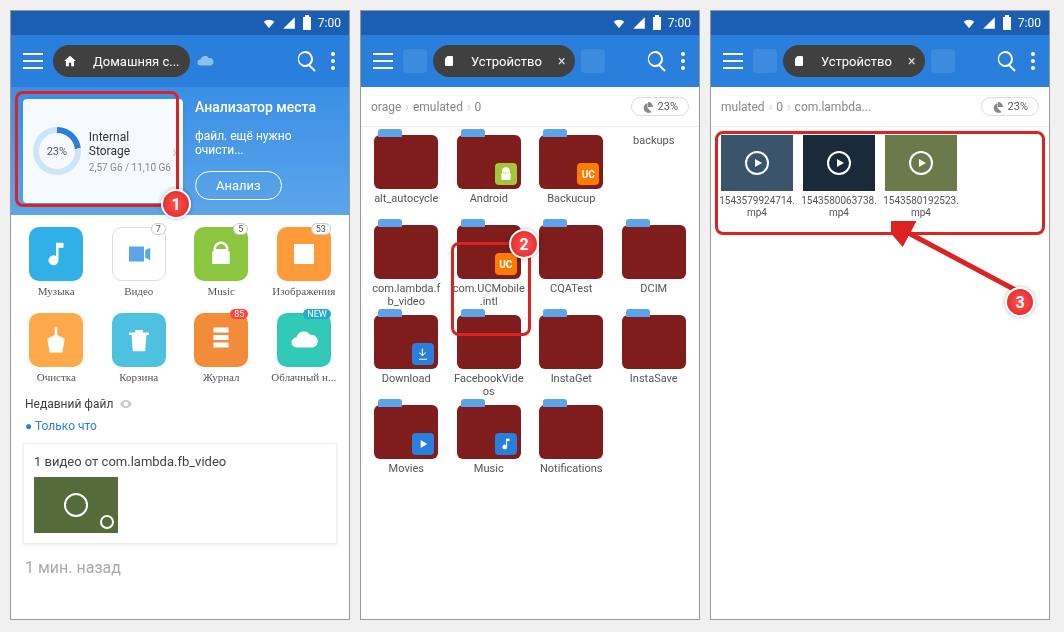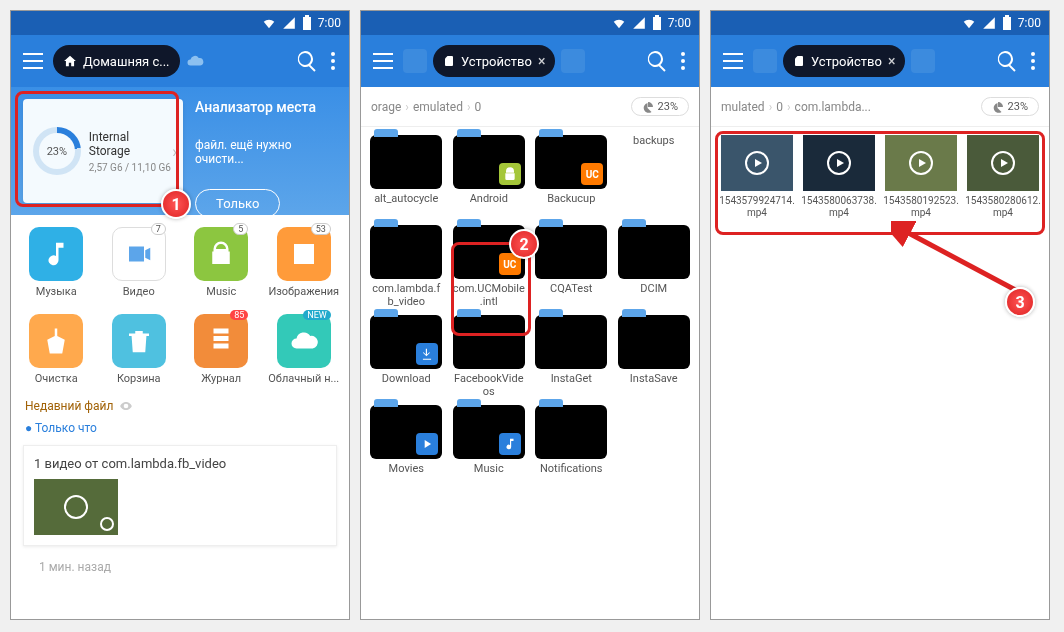--- a/index.html
+++ b/index.html
@@ -12,73 +12,73 @@
     height: 24px; background: #1a5fb4; color: #fff; font-size: 12px;
     display: flex; justify-content: flex-end; align-items: center; padding: 0 8px; gap: 6px;
   }
   .statusbar svg { fill: #fff; }
   .toolbar {
     height: 52px; background: #2a7fdc; display: flex; align-items: center; padding: 0 8px; gap: 6px;
   }
   .hamburger { width: 28px; height: 28px; display: flex; flex-direction: column; justify-content: center; gap: 5px; padding: 4px; cursor: pointer; }
   .hamburger span { height: 2px; background: #fff; }
   .tabchip {
-    background: #0f172a; border-radius: 16px; height: 32px; display: flex; align-items: center;
-    padding: 0 10px; color: #fff; font-size: 13px; gap: 6px; cursor: pointer;
+    background: #404040; border-radius: 16px; height: 32px; display: flex; align-items: center;
+    padding: 0 10px; color: #fff; font-size: 13px; gap: 16px; cursor: pointer;
   }
   .tabchip .close { opacity: .8; font-size: 14px; }
   .tabghost { width: 24px; height: 24px; background: #4a93e0; border-radius: 4px; opacity: .6; }
   .tbicon { width: 24px; height: 24px; fill: #fff; cursor: pointer; }
   .spacer { flex: 1; }
   .vdots { display: flex; flex-direction: column; gap: 3px; padding: 0 6px; cursor: pointer; }
   .vdots span { width: 4px; height: 4px; border-radius: 50%; background: #fff; }
 
   .hero { background: linear-gradient(#3a8fe6,#5ca5ea); height: 128px; display: flex; padding: 12px; gap: 12px; }
   .storagecard {
     width: 160px; background: #f4fafe; border-radius: 4px; padding: 10px; display: flex; align-items: center; gap: 8px;
     box-shadow: 0 2px 4px rgba(0,0,0,.1); cursor: pointer; position: relative;
   }
   .ring { width: 48px; height: 48px; border-radius: 50%; background: conic-gradient(#2a7fdc 0 82.8deg, #d0e4f5 82.8deg 360deg); display: flex; align-items: center; justify-content: center; }
   .ring-inner { width: 36px; height: 36px; border-radius: 50%; background: #f4fafe; display: flex; align-items: center; justify-content: center; font-size: 11px; color: #555; }
   .storagetxt { font-size: 12px; color: #333; }
   .storagetxt .sub { font-size: 10px; color: #888; margin-top: 4px; }
-  .herotxt { color: #fff; font-size: 12px; flex: 1; display: flex; flex-direction: column; gap: 23px; align-items: flex-start; }
+  .herotxt { color: #fff; font-size: 12px; flex: 1; display: flex; flex-direction: column; gap: 14px; align-items: flex-start; }
   .herotxt .title { font-size: 14px; font-weight: 500; }
   .analyze-btn {
     border: 1px solid #fff; background: transparent; color: #fff; border-radius: 16px;
     padding: 6px 20px; font-size: 13px; cursor: pointer;
   }
 
   .iconrow { display: flex; padding: 12px 4px 4px; justify-content: space-around; }
   .appicon { width: 78px; display: flex; flex-direction: column; align-items: center; gap: 4px; cursor: pointer; position: relative; }
   .appicon .box { width: 54px; height: 54px; border-radius: 10px; display: flex; align-items: center; justify-content: center; }
-  .appicon .lbl { font-size: 11px; color: #555; white-space: nowrap; }
+  .appicon .lbl { font-size: 11px; color: #555; white-space: nowrap; font-family: Liberation Serif, serif; }
   .badge {
     position: absolute; top: -4px; right: 12px; background: #fff; border: 1px solid #ccc;
     border-radius: 8px; font-size: 9px; padding: 0 4px; color: #555;
   }
   .badge.red { background: #f44; color: #fff; border: none; }
   .badge.new { background: #2ac; color: #fff; border: none; }
 
-  .recent-hdr { padding: 10px 14px 4px; font-size: 12px; color: #a16207; display: flex; align-items: center; gap: 6px; text-align: center; }
+  .recent-hdr { padding: 10px 14px 4px; font-size: 12px; color: #404040; display: flex; align-items: center; gap: 6px; text-align: center; }
   .justnow { color: #2a7fdc; font-size: 12px; padding: 4px 14px; }
   .recent-card { margin: 6px 12px; border: 1px solid #eee; box-shadow: 0 1px 3px rgba(0,0,0,.08); padding: 10px; font-size: 13px; color: #444; }
   .thumb { width: 84px; height: 56px; background: #556b3a; margin-top: 8px; position: relative; display:flex; align-items:center; justify-content:center;}
   .thumb .play { width: 24px; height: 24px; border: 2px solid #fff; border-radius: 50%; }
-  .older { padding: 8px 28px; font-size: 12px; color: #aaa; }
+  .older { padding: 8px 14px; font-size: 16px; color: #aaa; }
 
   .crumbs { height: 40px; display: flex; align-items: center; padding: 0 10px; gap: 4px; border-bottom: 1px solid #eee; font-size: 12px; color: #888; }
   .crumbs .sep { color: #ccc; }
   .crumbs span { cursor: pointer; white-space: nowrap; overflow: hidden; text-overflow: ellipsis; }
   .percentchip { margin-left: auto; border: 1px solid #ddd; border-radius: 12px; padding: 2px 10px; font-size: 11px; color: #555; cursor: pointer; display:flex; align-items:center; gap:4px;}
 
   .foldergrid { flex: 1; overflow-y: auto; display: grid; grid-template-columns: repeat(4, 1fr); gap: 6px 4px; padding: 8px 6px; align-content: start; }
   .folder { display: flex; flex-direction: column; align-items: center; gap: 4px; cursor: pointer; position: relative; }
   .foldericon {
-    width: 72px; height: 54px; background: #000000; border-radius: 6px; position: relative;
+    width: 64px; height: 54px; background: #7f1d1d; border-radius: 6px; position: relative;
   }
   .foldericon::before {
     content: ''; position: absolute; top: -6px; left: 4px; width: 24px; height: 8px;
     background: #5ca5ea; border-radius: 3px 3px 0 0;
   }
   .foldericon .mini {
     position: absolute; bottom: 4px; right: 4px; width: 22px; height: 22px; border-radius: 4px;
     display: flex; align-items: center; justify-content: center; font-size: 12px;
   }
   .flabel { font-size: 11px; color: #555; text-align: center; line-height: 1.15; max-width: 74px; word-break: break-word; height: 26px; overflow: hidden; }
@@ -153,21 +153,21 @@
       </div>
       <div class="storagetxt">
         <div>Internal Storage</div>
         <div class="sub">2,57 G6 / 11,10 G6</div>
       </div>
       <span style="position:absolute;right:6px;top:50%;color:#bbb;transform:translateY(-50%)">›</span>
     </div>
     <div class="herotxt">
       <span class="title">Анализатор места</span>
       <span>файл. ещё нужно очисти...</span>
-      <button class="analyze-btn">Только</button>
+      <button class="analyze-btn">Анализ</button>
     </div>
   </div>
 
   <div class="iconrow" id="row1">
       <div class="appicon">
         <div class="box" style="background:#2fb0e6;">
           <svg width="30" height="30" viewBox="0 0 24 24" fill="#fff">
             <path d="M12 3v10.6A4 4 0 1014 17V7h4V3z"></path>
           </svg>
         </div>
@@ -475,26 +475,20 @@
           <div class="play"></div>
         </div>
     <div class="vlabel">1543580063738.mp4</div>
       </div>
       <div class="vid">
         <div class="vthumb" style="background:#6a7a4a">
           <div class="play"></div>
         </div>
     <div class="vlabel">1543580192523.mp4</div>
       </div>
-      <div class="vid">
-        <div class="vthumb" style="background:#4a5a3a">
-          <div class="play"></div>
-        </div>
-    <div class="vlabel">1543580280612.mp4</div>
-      </div>
     </div>
 
   <div class="annot-outline" style="top:120px;left:4px;width:330px;height:104px;"></div>
   <div class="annot" style="top:276px;left:294px;">3</div>
   <svg class="arrow" style="top:210px;left:180px;" width="140" height="80">
     <defs>
         <marker id="ah" markerWidth="10" markerHeight="10" refX="2" refY="3" orient="auto">
           <path d="M0,0 L0,6 L8,3 z" fill="#d22"></path>
         </marker>
       </defs>

